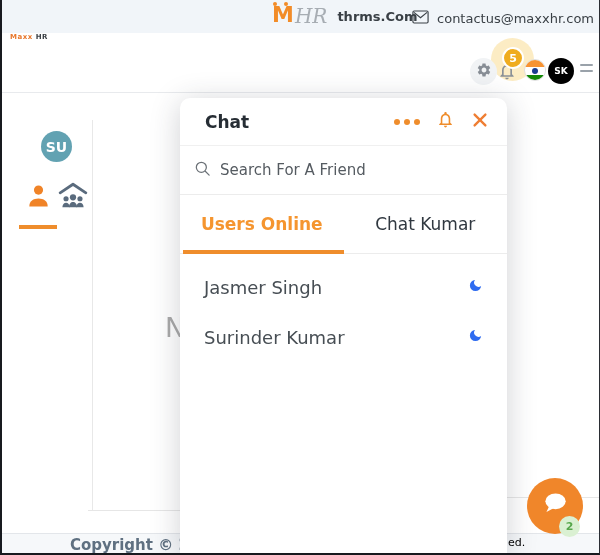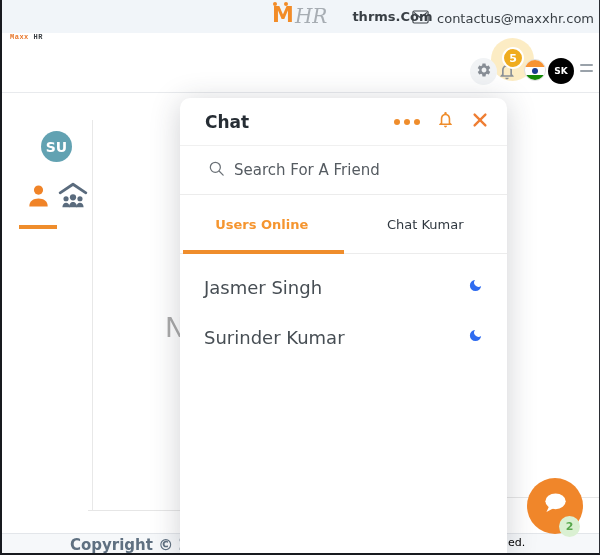--- a/index.html
+++ b/index.html
@@ -8,27 +8,27 @@
            border-left:2px solid #181a1f; border-bottom:2px solid #181a1f; border-right:1px solid #2a2d33;}
 
   
   .topbar{ position:absolute; left:0; right:0; top:0; height:33px; background:#f1f5f9; }
   .brand-logo{ position:absolute; left:270; top:2px; display:flex; align-items:flex-end; left:270px; }
   .logo-m{ position:relative; font-size:22px; line-height:26px; font-weight:700; color:#f28c28; letter-spacing:-1px;}
   .logo-dot{ position:absolute; width:4px; height:4px; border-radius:50%; background:#f28c28; top:0px;}
   .logo-dot.d1{ left:1px; } .logo-dot.d2{ left:12px; }
   .logo-hr{ font-family:"DejaVu Serif","Liberation Serif",serif; font-style:italic; font-weight:300;
             font-size:20px; line-height:24px; color:#a7adb3; margin-left:2px;}
-  .logo-domain{ font-size:13px; color:#3a4046; font-weight:600; margin-left:25px; padding-bottom:4px;}
+  .logo-domain{ font-size:13px; color:#3a4046; font-weight:600; margin-left:10px; padding-bottom:4px;}
   .contact{ position:absolute; right:5px; top:9px; display:flex; align-items:center; gap:8px;}
   .contact-email{ font-size:13px; color:#3a4046; }
 
   
   .navbar{ position:absolute; left:0; right:0; top:33px; height:60px; background:#fff; border-bottom:1px solid #e8eaed;}
-  .brand-small{ position:absolute; left:8px; top:33px; font-size:7px; font-weight:700; letter-spacing:.5px;font-family:Liberation Mono, monospace;}
+  .brand-small{ position:absolute; left:8px; top:33px; font-size:7px; font-weight:700; letter-spacing:.5px;}
   .brand-small .bp{ color:#e8762a; } .brand-small .bs{ color:#3a3f44; }
   .search-pill{ position:absolute; left:63px; top:22px; width:130px; height:31px; border-radius:16px;
                 background:#edeff2; display:flex; align-items:center; padding:0 10px 0 12px;}
   .search-pill input{ border:0; outline:0; background:transparent; font-size:13px; color:#5a6068; width:85px;
                       font-family:inherit; margin-left:7px;}
   .search-pill input::placeholder{ color:#9aa0a6; }
   .icon-halo{ position:absolute; left:489px; top:5px; width:43px; height:43px; border-radius:50%;
               background:rgba(247,206,100,.38);}
   .gear-btn{ position:absolute; left:468px; top:25px; width:27px; height:27px; border-radius:50%;
              background:#f1f3f5; display:flex; align-items:center; justify-content:center; cursor:pointer;}
@@ -67,26 +67,26 @@
 
   
   .chat-panel{ position:absolute; left:178px; top:98px; width:327px; height:457px; background:#fff;
                border-radius:10px 10px 0 0; box-shadow:0 4px 30px rgba(40,45,60,.22); z-index:5;}
   .chat-header{ height:48px; display:flex; align-items:center; justify-content:space-between;
                 padding:0 18px 0 25px; border-bottom:1px solid #f0f0f0;}
   .chat-title{ font-size:17px; font-weight:700; color:#262d34;}
   .chat-header-icons{ display:flex; align-items:center; gap:16px;}
   .dots{ display:flex; gap:4px; cursor:pointer; padding:4px 0;}
   .dot{ width:6px; height:6px; border-radius:50%; background:#ef8d2c;}
-  .chat-search-row{ height:49px; display:flex; align-items:center; padding:0 28px; border-bottom:1px solid #ececec;}
+  .chat-search-row{ height:49px; display:flex; align-items:center; padding:0 14px; border-bottom:1px solid #ececec;}
   .chat-search-row input{ border:0; outline:0; font-size:15px; color:#4a5056; width:250px;
                           font-family:inherit; margin-left:9px;}
   .chat-search-row input::placeholder{ color:#555b61; }
   .chat-tabs{ position:relative; height:59px; display:flex; border-bottom:1px solid #ececec;}
-  .chat-tab{ flex:1; display:flex; align-items:center; justify-content:center; font-size:13px; cursor:pointer;}
+  .chat-tab{ flex:1; display:flex; align-items:center; justify-content:center; font-size:17px; cursor:pointer;}
   .chat-tab.active{ color:#f5952f; font-weight:700;}
   .chat-tab.inactive{ color:#303840; font-weight:500;}
   .tab-underline{ position:absolute; left:3px; bottom:-1px; width:161px; height:4px; background:#ef8d2c;}
   .user-list{ padding-top:8px;}
   .user-row{ height:50px; display:flex; align-items:center; justify-content:space-between;
              padding:0 24px; cursor:pointer;}
   .user-name{ font-size:18px; color:#474e54;}
 
   
   .launcher{ position:absolute; left:525px; top:478px; width:56px; height:56px; border-radius:50%;

